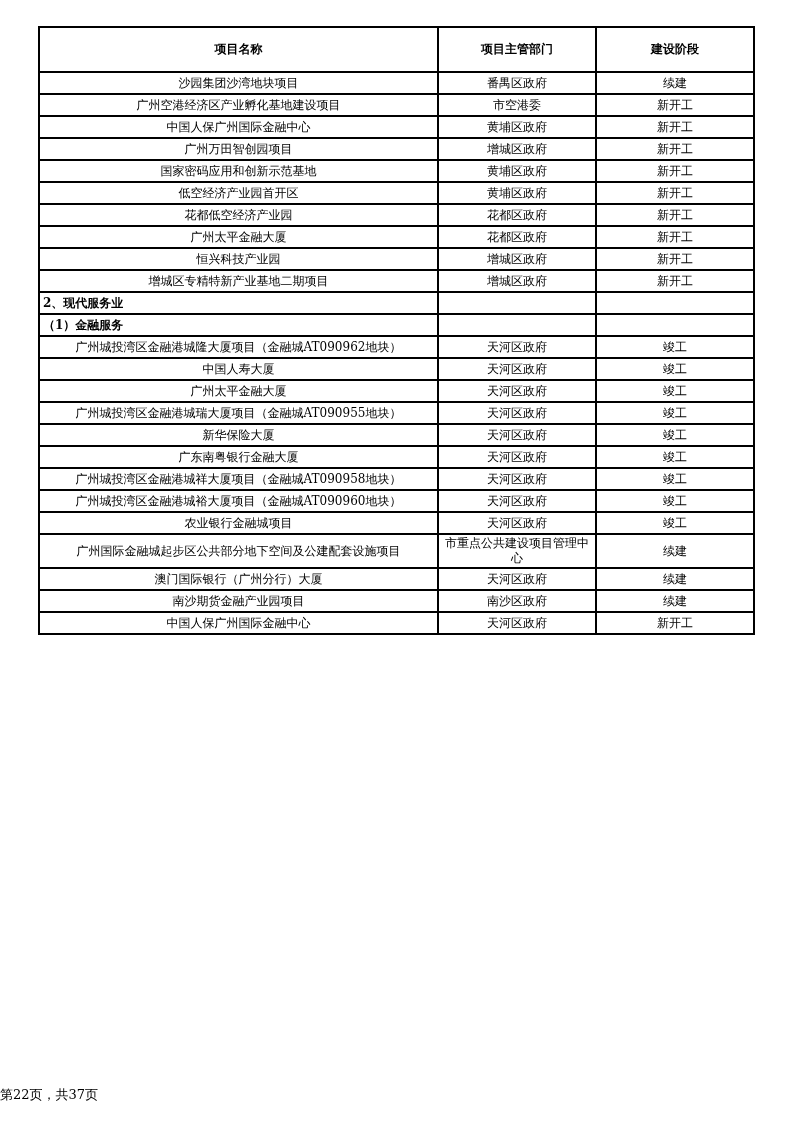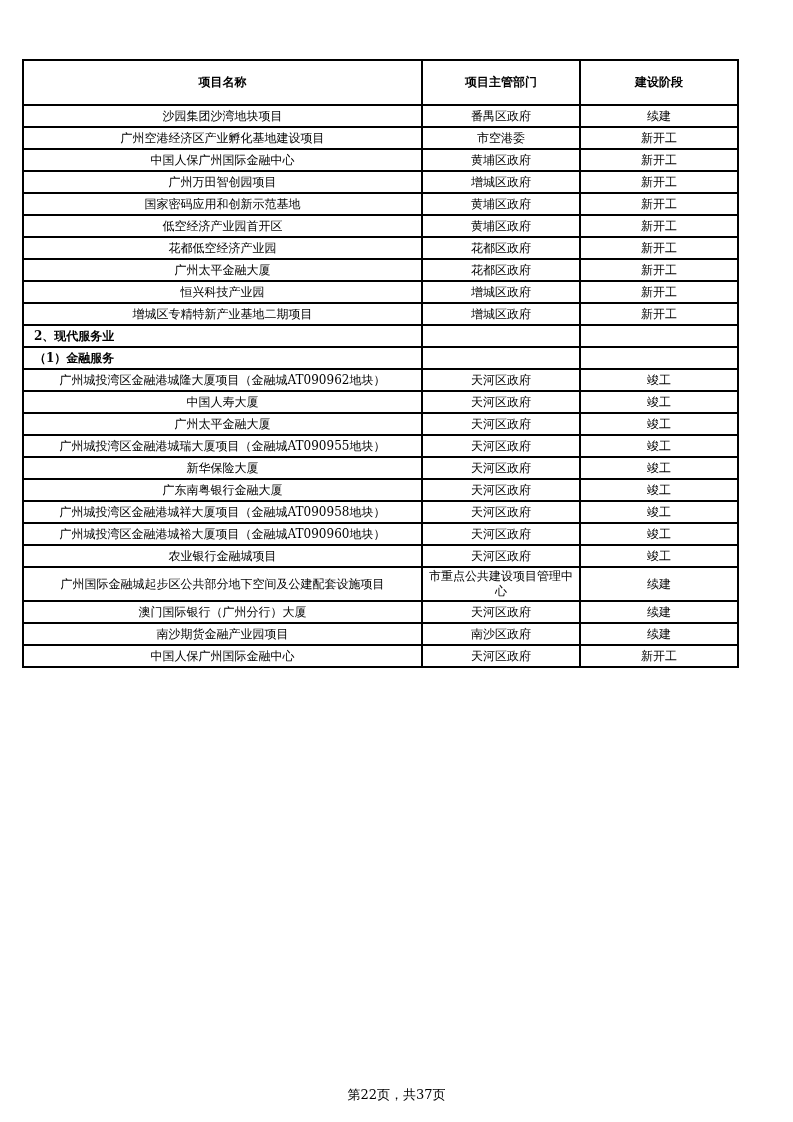--- a/index.html
+++ b/index.html
@@ -11,26 +11,25 @@
     position: relative;
     width: 793px;
     height: 1122px;
     background: #ffffff;
     font-family: "DejaVu Serif", "Liberation Serif", serif;
     color: #000000;
     overflow: hidden;
   }
   table.projects {
     position: absolute;
-    left: 22px;
+    left: 38px;
     top: 26px;
     width: 715px;
     border-collapse: collapse;
     table-layout: fixed;
-    margin-top: 33px;
   }
   table.projects th,
   table.projects td {
     border: 2px solid #000000;
     font-size: 12px;
     line-height: 1.25;
     text-align: center;
     vertical-align: middle;
     padding: 1px 3px;
     overflow: hidden;
@@ -40,28 +39,27 @@
   }
   table.projects thead th {
     font-weight: bold;
   }
   table.projects tbody tr {
     height: 22px; 
   }
   table.projects td.section-cell {
     text-align: left;
     font-weight: bold;
-    padding-left: 10px;
+    padding-left: 3px;
   }
   .footer {
     position: absolute;
     top: 1086px;
     left: 0;
     width: 100%;
-    text-align: center;
     font-size: 13px;
     color: #000000;
   }
 </style>
 </head>
 <body>
 
 <div class="page">
 
   <table class="projects">

